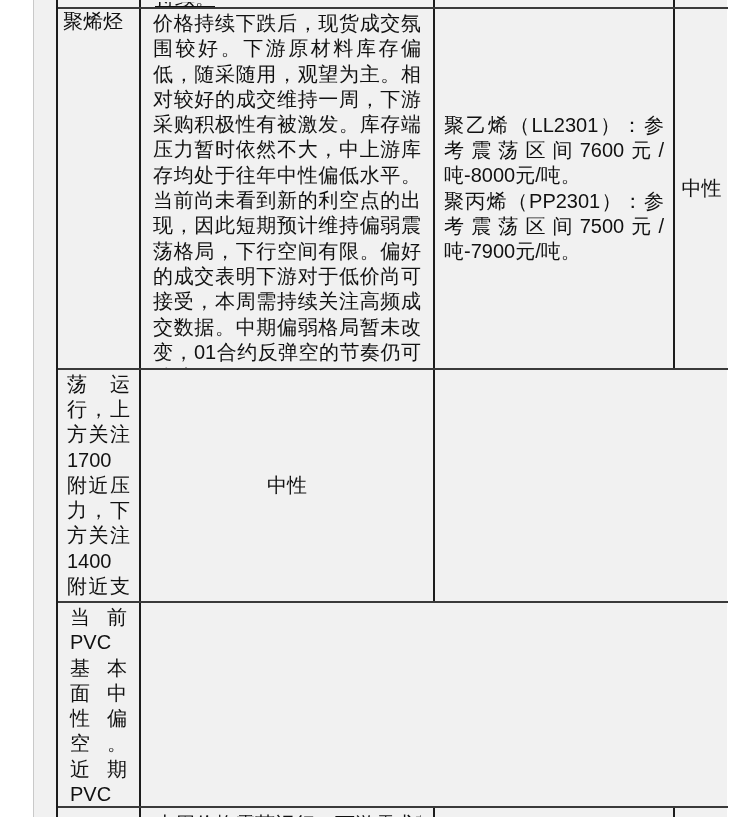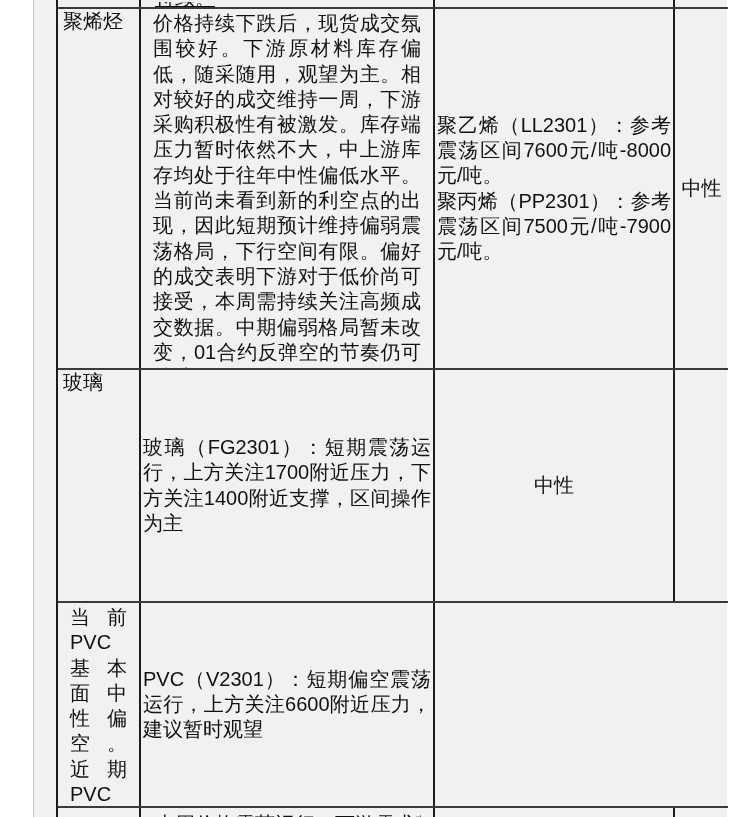--- a/index.html
+++ b/index.html
@@ -49,21 +49,21 @@
   .cell.name {
     display: flex; align-items: flex-start;
     padding-left: 5px;
   }
   .cell.analysis {
     padding: 2px 12px;
     text-align: justify;
   }
   .cell.strategy {
     display: flex; align-items: center;
-    padding: 2px 2px;
+    padding: 2px 9px;
   }
   .strategy-text {
     width: 100%;
     white-space: pre-line;
     text-align: justify;
   }
   .cell.rating {
     display: flex; align-items: center; justify-content: center;
   }
   .clip-b { position: relative; height: 7px; overflow: hidden; }
@@ -105,36 +105,30 @@
       <div class="cell strategy">
         <div class="strategy-text">聚乙烯（LL2301）：参考震荡区间7600元/吨-8000元/吨。
 聚丙烯（PP2301）：参考震荡区间7500元/吨-7900元/吨。</div>
       </div>
       <div class="cell rating">
         <span>中性</span>
       </div>
     </div>
 
     <div class="trow r2">
-      <div class="cell name">
-        <span>玻璃</span>
-      </div>
       <div class="cell strategy">
         <div class="strategy-text">玻璃（FG2301）：短期震荡运行，上方关注1700附近压力，下方关注1400附近支撑，区间操作为主</div>
       </div>
       <div class="cell rating">
         <span>中性</span>
       </div>
     </div>
 
     <div class="trow r3">
       <div class="cell analysis">当前PVC基本面中性偏空。近期PVC产量减少，下游需求略降。最新社会库存为35.74万吨，环比减少2.08%。目前PVC需求弱于去年同期，成本端电石价格上涨，预计近期价格偏弱运行为主。仓单方面，最新仓单数量持稳至7432张，对盘面影响偏利空。</div>
-      <div class="cell strategy">
-        <div class="strategy-text">PVC（V2301）：短期偏空震荡运行，上方关注6600附近压力，建议暂时观望</div>
-      </div>
     </div>
 
     <div class="trow frag-bottom">
       <div class="cell name"></div>
       <div class="cell analysis">
         <div class="clip-t">
           <span>本周价格震荡运行，下游需求整体偏弱</span>
         </div>
       </div>
       <div class="cell strategy"></div>

